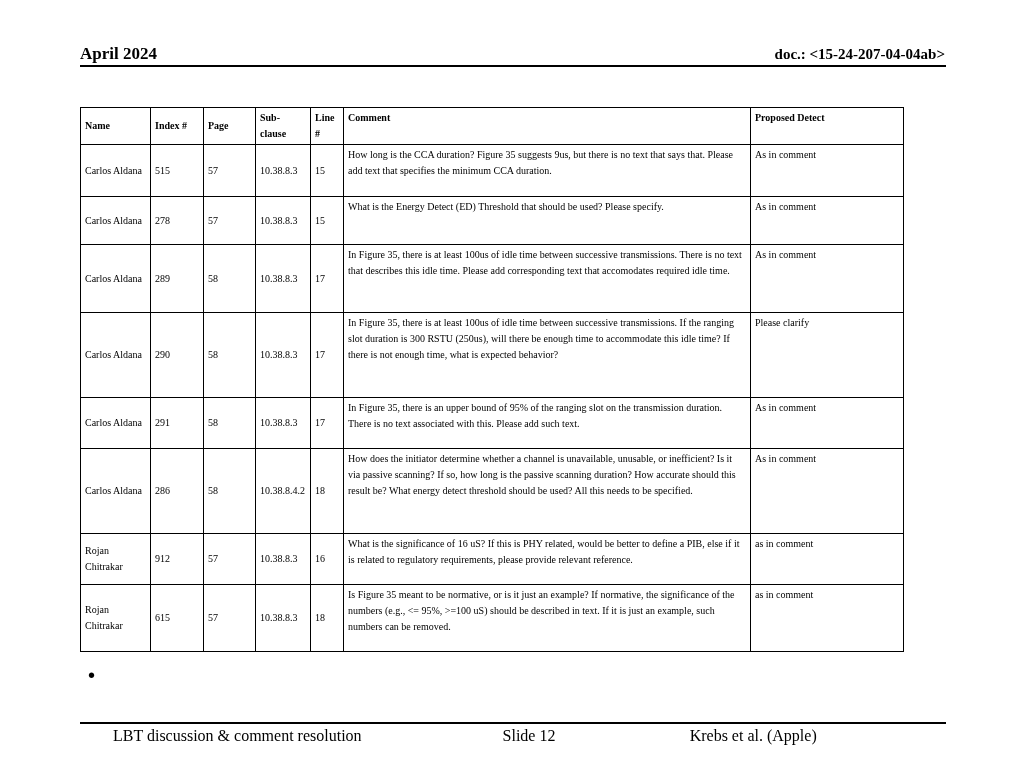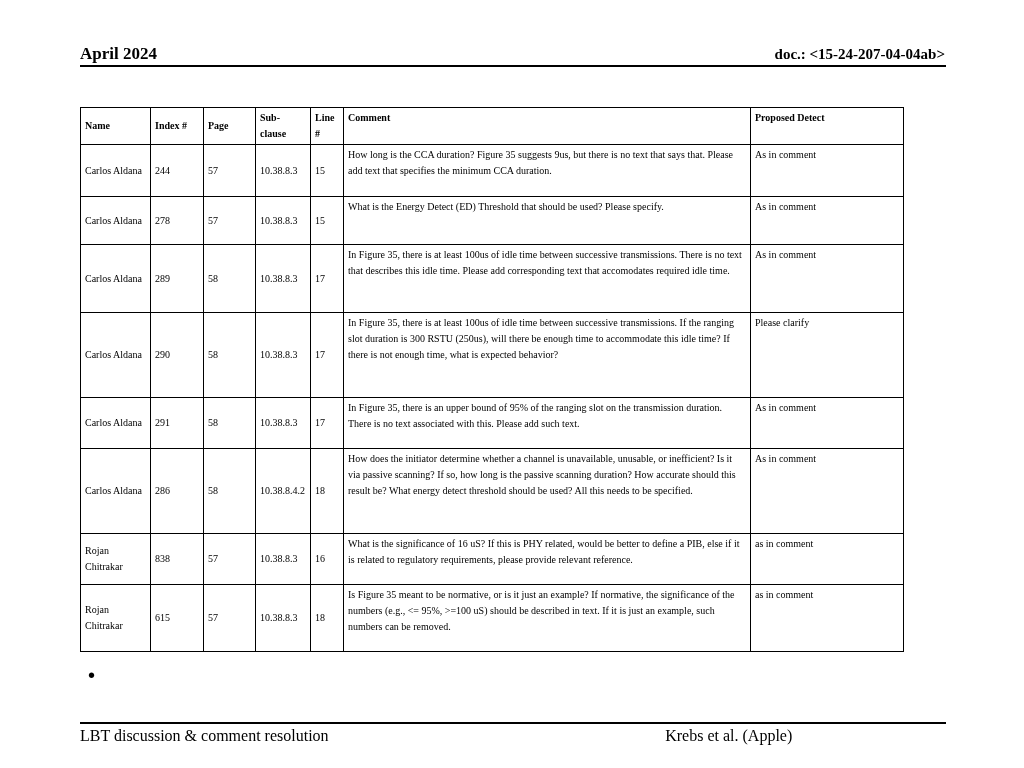--- a/index.html
+++ b/index.html
@@ -19,23 +19,23 @@
   .comments th.top { vertical-align: top; }
   .comments td { vertical-align: middle; font-weight: normal; }
   .comments td.top { vertical-align: top; }
   .comments td.brk { word-break: break-all; }
 
   .bullet-line { position: absolute; left: 88px; top: 664px; font-size: 24px; display: flex; align-items: baseline; }
   .bullet-marker { width: 37px; font-size: 20px; }
 
   .ftr-line { position: absolute; left: 80px; top: 722px; width: 866px; height: 2px; background: #000; }
   .ftr { position: absolute; left: 80px; top: 727px; width: 865px; display: flex; font-family: "Liberation Serif", serif; font-size: 16px; }
-  .ftr > div { flex: 1; }
+  .ftr > div { flex: 1; margin-left: 33px; }
   .ftr-center { text-align: center; }
-  .ftr-right { text-align: center; }
+  .ftr-right { text-align: left; }
 </style>
 </head>
 <body>
 
 <div class="slide">
 
   <div class="hdr-date">April 2024</div>
   <div class="hdr-doc">doc.: &lt;15-24-207-04-04ab&gt;</div>
   <div class="hdr-line"></div>
 
@@ -56,21 +56,21 @@
         <th>Page</th>
         <th class="top">Sub-clause</th>
         <th class="top">Line #</th>
         <th class="top">Comment</th>
         <th class="top">Proposed Detect</th>
       </tr>
     </thead>
     <tbody>
       <tr style="height:52px">
         <td>Carlos Aldana</td>
-        <td>244</td>
+        <td>515</td>
         <td>57</td>
         <td class="brk">10.38.8.3</td>
         <td>15</td>
         <td class="top">How long is the CCA duration? Figure 35 suggests 9us, but there is no text that says that.  Please add text that specifies the minimum CCA duration.</td>
         <td class="top">As in comment</td>
       </tr>
       <tr style="height:48px">
         <td>Carlos Aldana</td>
         <td>278</td>
         <td>57</td>
@@ -110,21 +110,21 @@
         <td>Carlos Aldana</td>
         <td>286</td>
         <td>58</td>
         <td class="brk">10.38.8.4.2</td>
         <td>18</td>
         <td class="top">How does the initiator determine whether a channel is unavailable, unusable, or inefficient?  Is it via passive scanning? If so, how long is the passive scanning duration? How accurate should this result be?   What energy detect threshold should be used?  All this needs to be specified.</td>
         <td class="top">As in comment</td>
       </tr>
       <tr style="height:51px">
         <td>Rojan Chitrakar</td>
-        <td>838</td>
+        <td>912</td>
         <td>57</td>
         <td class="brk">10.38.8.3</td>
         <td>16</td>
         <td class="top">What is the significance of 16 uS? If this is PHY related, would be better to define a PIB, else if it is related to regulatory requirements, please provide relevant reference.</td>
         <td class="top">as in comment</td>
       </tr>
       <tr style="height:67px">
         <td>Rojan Chitrakar</td>
         <td>615</td>
         <td>57</td>
@@ -136,16 +136,17 @@
     </tbody>
   </table>
 
   <div class="bullet-line">
     <span class="bullet-marker">•</span>
   </div>
 
   <div class="ftr-line"></div>
   <div class="ftr">
     <div>LBT discussion &amp; comment resolution</div>
+    <div class="ftr-center">Slide 12</div>
     <div class="ftr-right">Krebs et al. (Apple)</div>
   </div>
 
 </div>
 
 </body></html>

